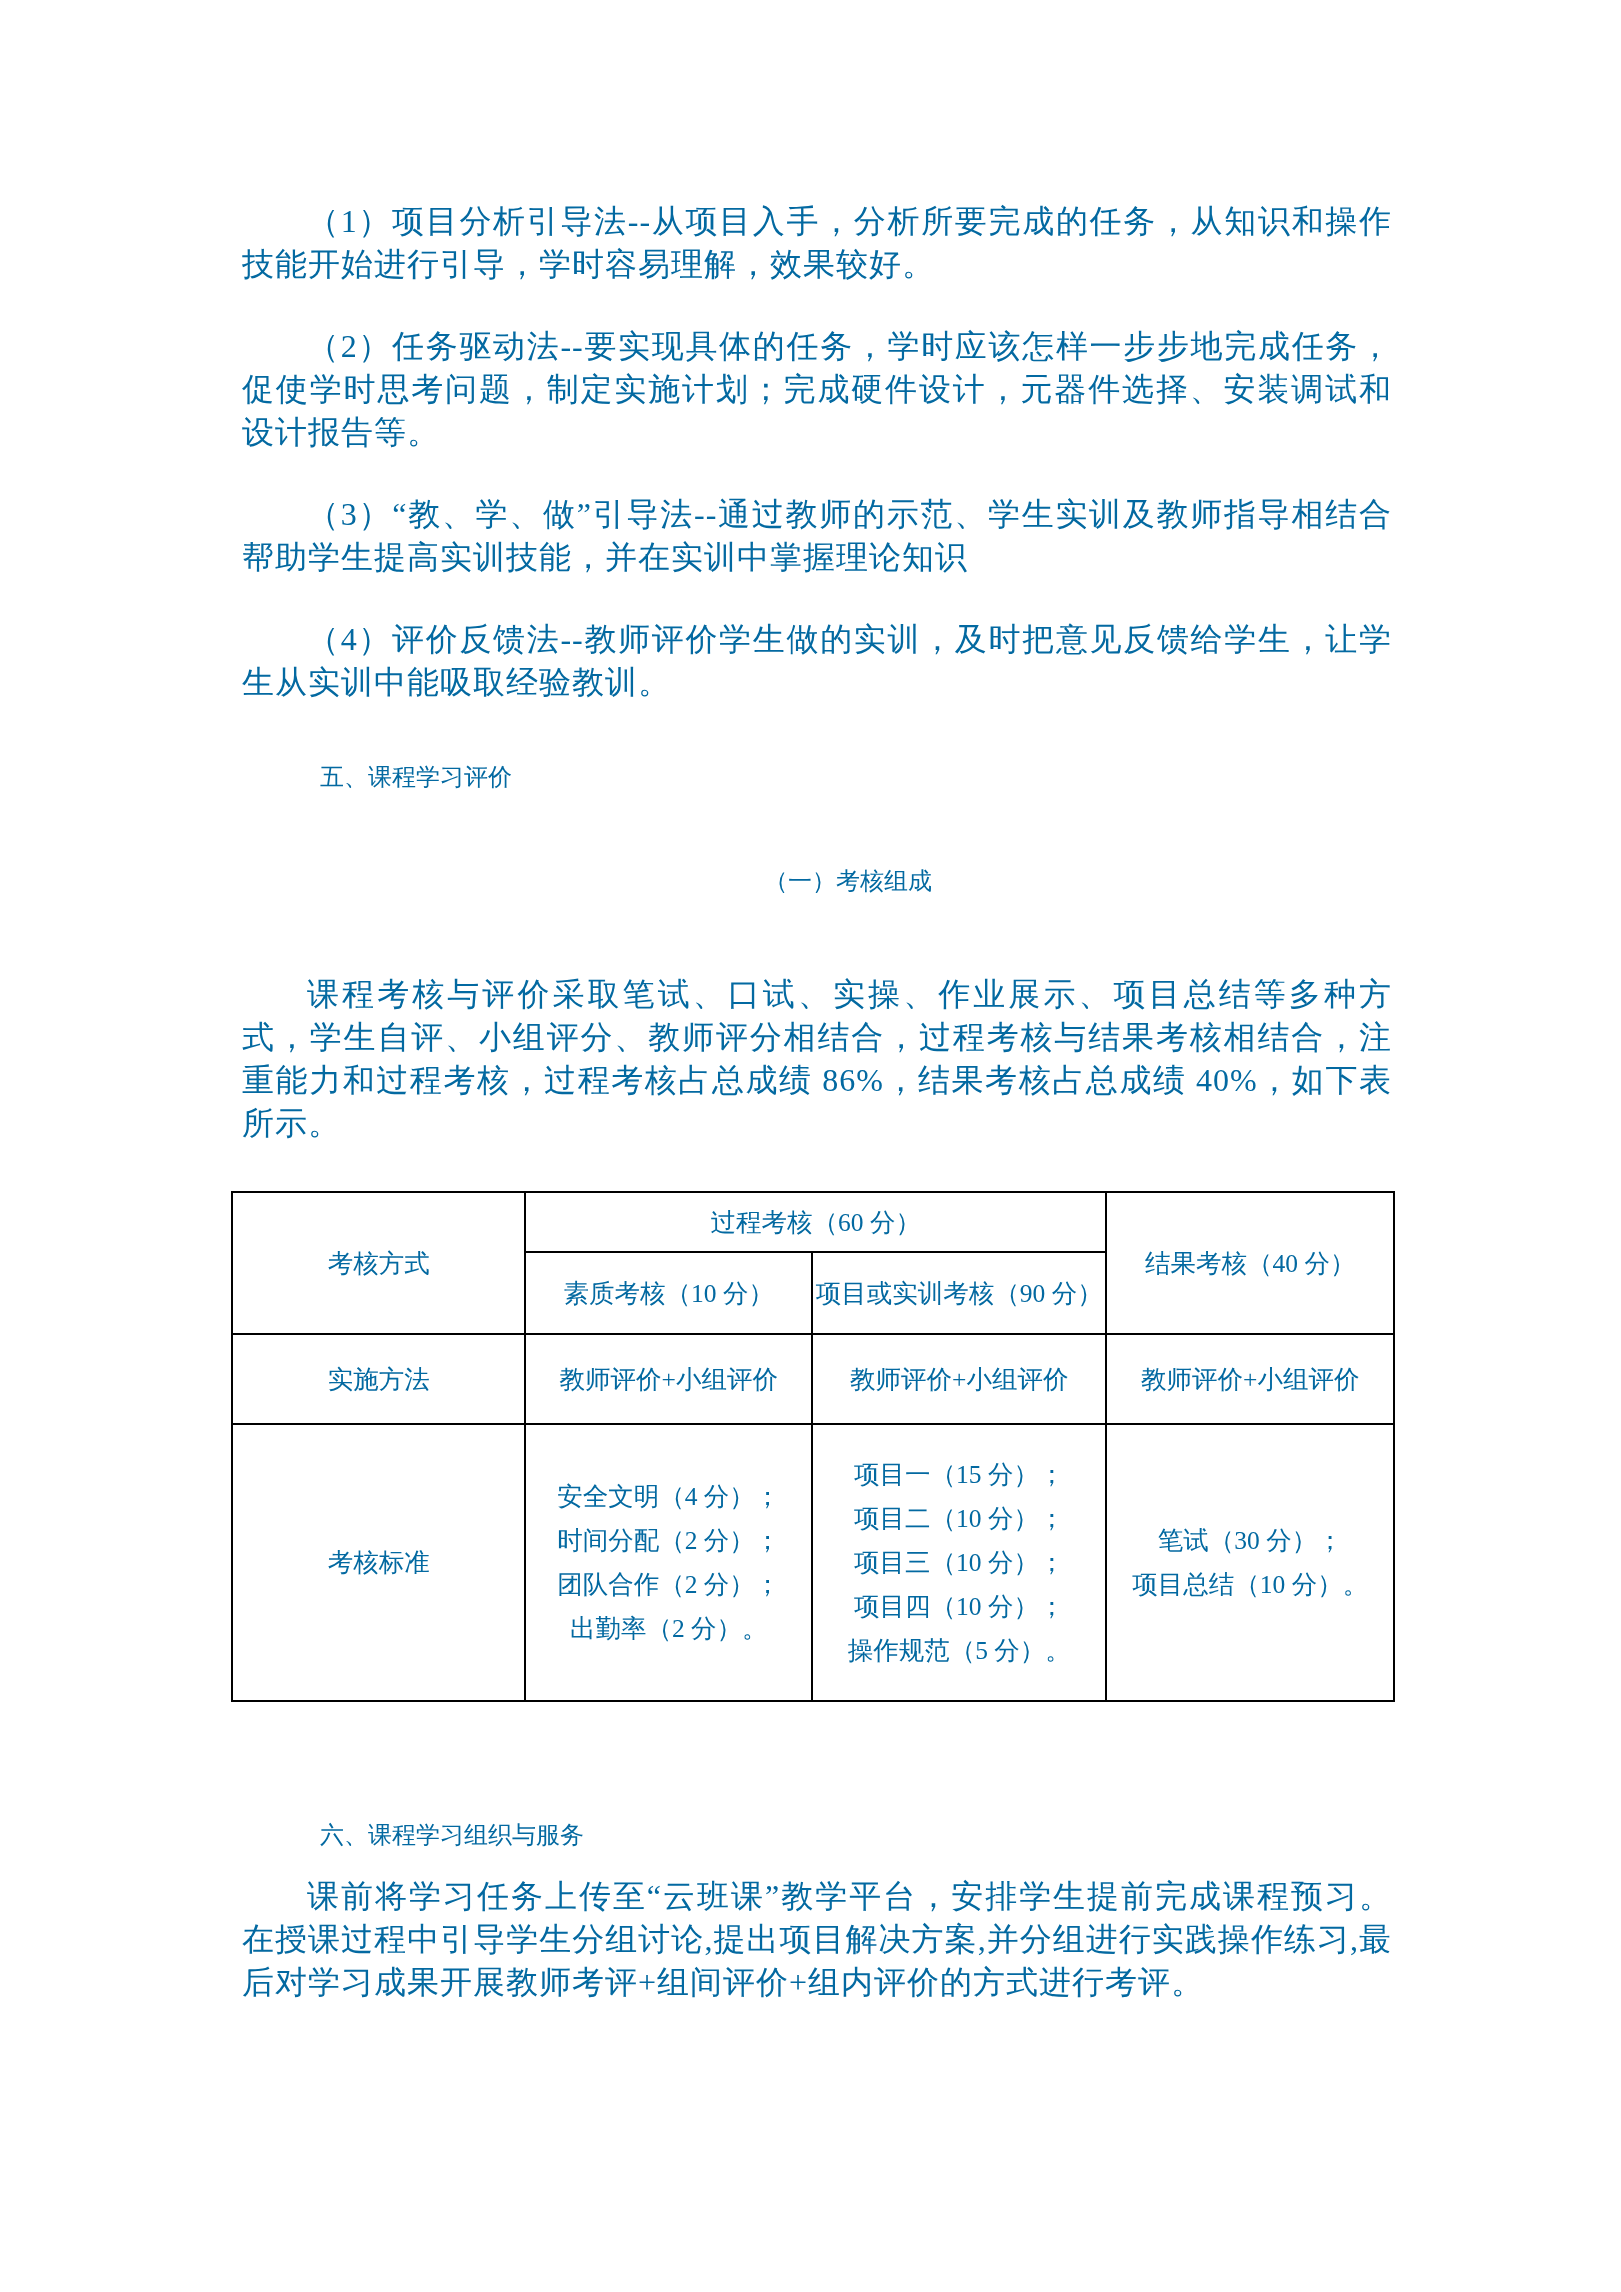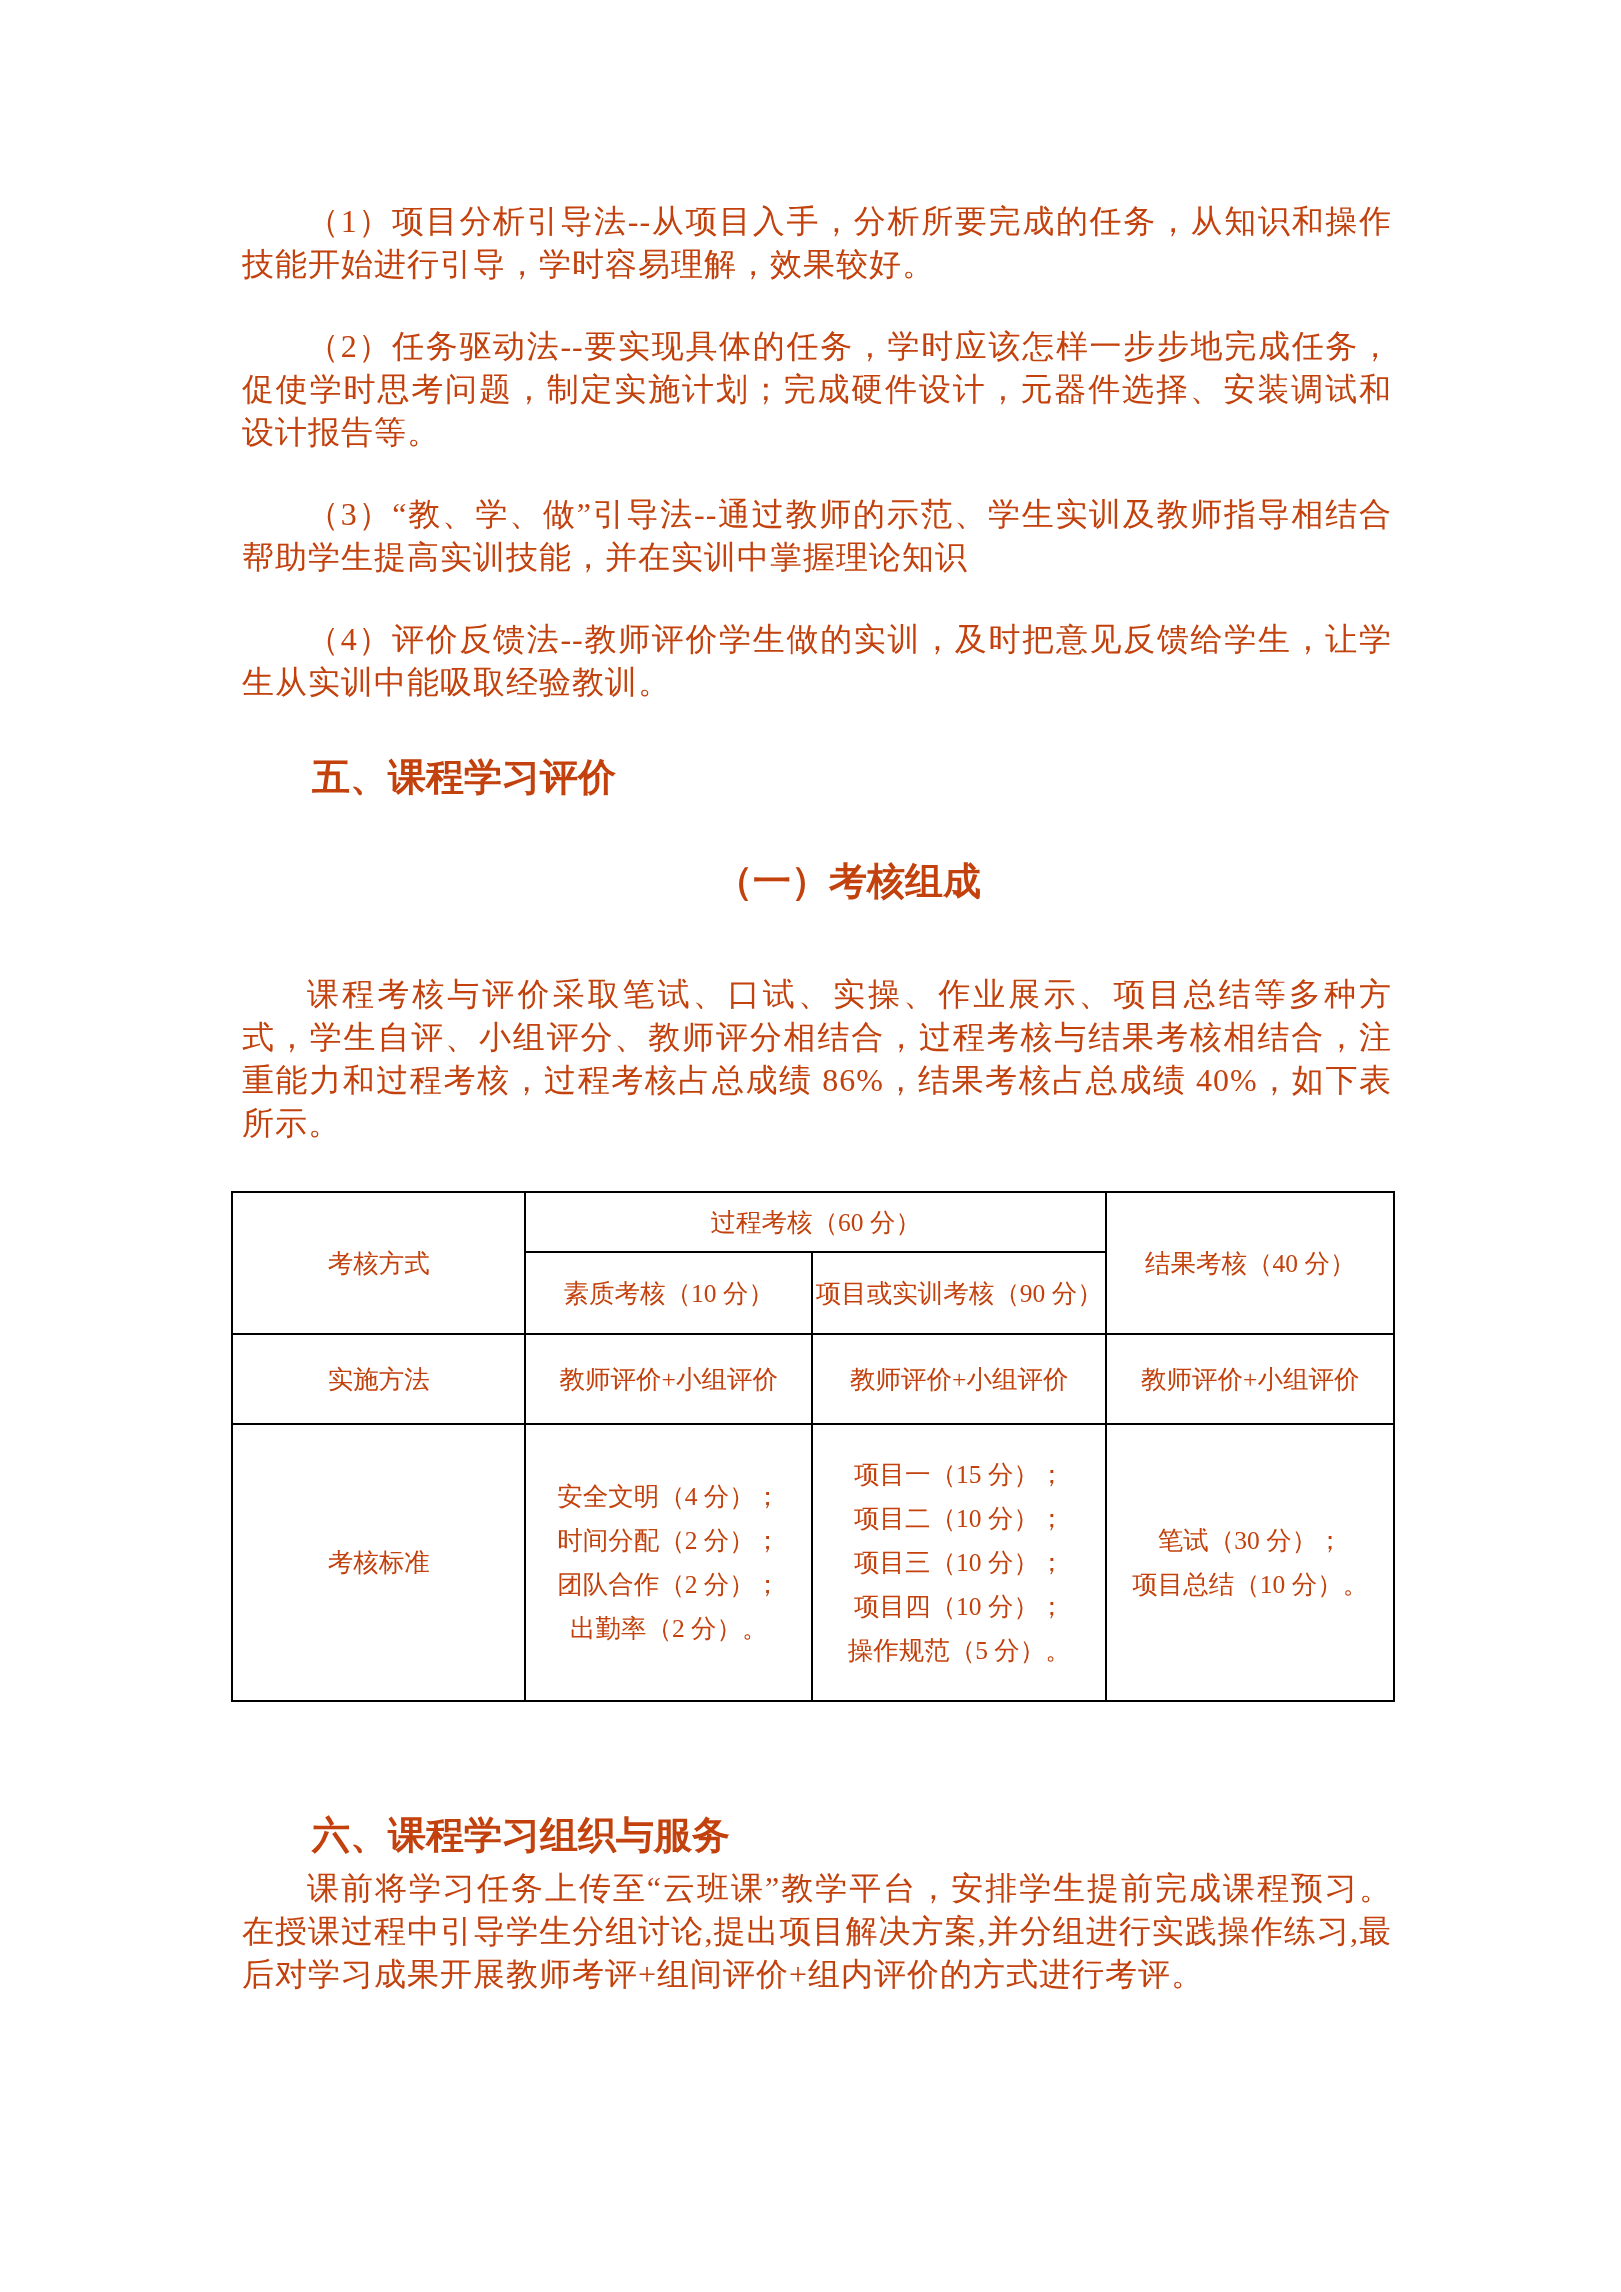--- a/index.html
+++ b/index.html
@@ -1,28 +1,28 @@
 <!DOCTYPE html>
 <html><head>
 <meta charset="utf-8">
 <style>
   html,body{margin:0;padding:0;background:#e8e8e8;}
   .page{
     width:1621px;height:2293px;background:#ffffff;position:relative;
     font-family:"Liberation Serif","DejaVu Serif",serif;
-    color:#c2410c;overflow:hidden;margin:0 auto;
+    color:#0369a1;overflow:hidden;margin:0 auto;
   }
   .content{margin-left:242px;width:1150px;}
   .para{
     font-size:32px;line-height:43px;letter-spacing:1px;
     text-align:justify;text-indent:65px;margin:0;
   }
   .heading{
-    font-size:38px;line-height:47px;font-weight:bold;
-    padding-left:62px;margin:8px;white-space:nowrap;
+    font-size:24px;line-height:47px;font-weight:normal;
+    padding-left:62px;margin:16px;white-space:nowrap;
   }
   .mt-p1{margin-top:200px;}
   .mt-para{margin-top:39px;}
   .mt-h5{margin-top:50px;}
   .mt-h51{margin-top:57px;text-align:center;}
   .mt-p5{margin-top:68px;}
   .mt-table{margin-top:46px;}
   .mt-h6{margin-top:110px;}
   .mt-p6{}
   table.assess{

